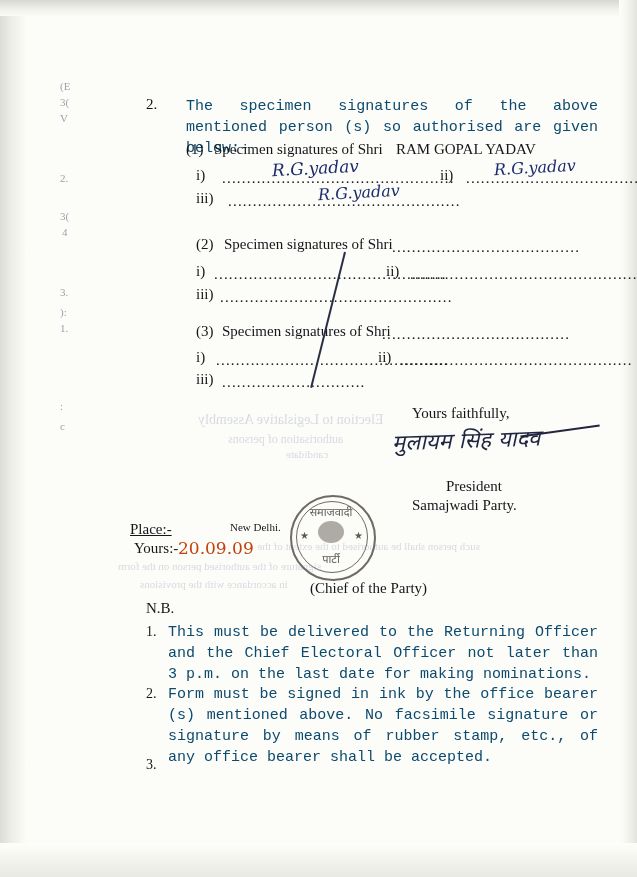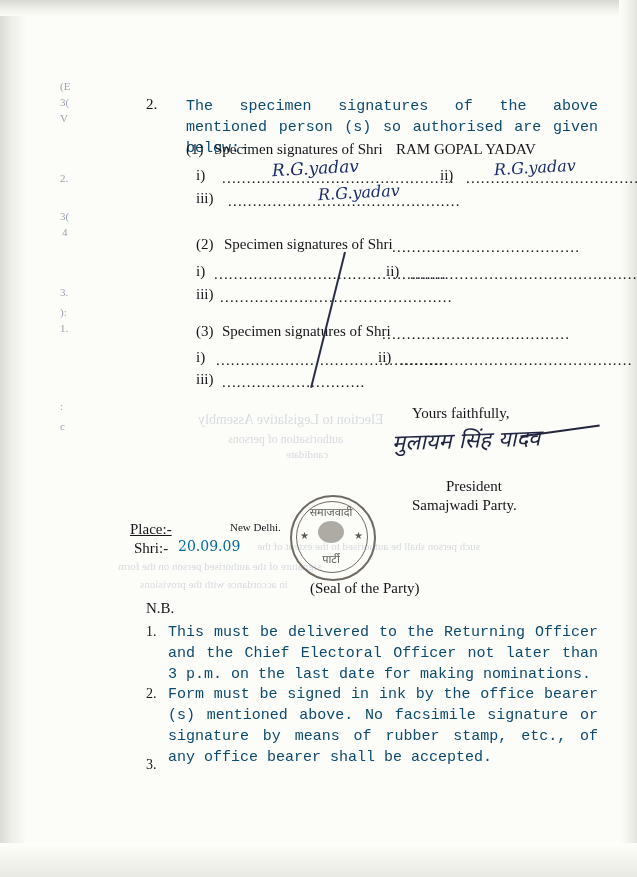--- a/index.html
+++ b/index.html
@@ -217,31 +217,31 @@
     <div class="txt" style="left:412px; top:405px; font-size:15px;">Yours faithfully,</div>
 
     <div class="hand" style="left:392px; top:424px; font-size:22px; color:#1f2440; transform:rotate(-2deg);">मुलायम सिंह यादव</div>
     <div class="diag" style="left:520px; top:430px; width:80px; height:1.5px; transform:rotate(-8deg); background:#23263d;"></div>
 
     <div class="txt" style="left:446px; top:478px; font-size:15px;">President</div>
     <div class="txt" style="left:412px; top:497px; font-size:15px;">Samajwadi Party.</div>
 
     <div class="txt" style="left:130px; top:521px; font-size:15px;text-decoration:underline;">Place:-</div>
     <div class="txt" style="left:190px; top:521px; font-size:11px;margin-left:40px;">New Delhi.</div>
-    <div class="txt" style="left:134px; top:540px; font-size:15px;">Shri:-</div>
-    <div class="hand" style="left:178px; top:538px; font-size:14px; color:#0369a1; font-style:normal;">20.09.09</div>
+    <div class="txt" style="left:134px; top:540px; font-size:15px;">Yours:-</div>
+    <div class="hand" style="left:178px; top:538px; font-size:17px; color:#c2410c; font-style:normal;">20.09.09</div>
 
     <div class="seal" style="left:290px; top:495px; width:82px; height:82px;"></div>
     <div class="seal-inner" style="left:296px; top:501px; width:70px; height:70px;"></div>
     <div class="seal-txt" style="left:300px; top:504px; width:62px; font-size:11px;">समाजवादी</div>
     <div class="seal-txt" style="left:300px; top:551px; width:62px; font-size:11px;">पार्टी</div>
     <div class="seal-star" style="left:300px; top:530px;">★</div>
     <div class="seal-star" style="left:354px; top:530px;">★</div>
     <div class="seal-blob" style="left:318px; top:521px; width:26px; height:22px;"></div>
-    <div class="txt" style="left:310px; top:580px; font-size:15px;">(Seal of the Party)</div>
+    <div class="txt" style="left:310px; top:580px; font-size:15px;">(Chief of the Party)</div>
 
     <div class="txt" style="left:146px; top:600px; font-size:15px;">N.B.</div>
 
     <div class="num" style="left:146px; top:624px; font-size:14px;">1.</div>
     <div class="just" style="left:168px; top:622px; width:430px; font-size:15px; line-height:21px;">This must be delivered to the Returning Officer and the Chief Electoral Officer not later than 3 p.m. on the last date for making nominations.</div>
 
     <div class="num" style="left:146px; top:686px; font-size:14px;">2.</div>
     <div class="just" style="left:168px; top:684px; width:430px; font-size:15px; line-height:21px;">Form must be signed in ink by the office bearer (s) mentioned above. No facsimile signature or signature by means of rubber stamp, etc., of any office bearer shall be accepted.</div>
 
     <div class="num" style="left:146px; top:757px; font-size:14px;">3.</div>

